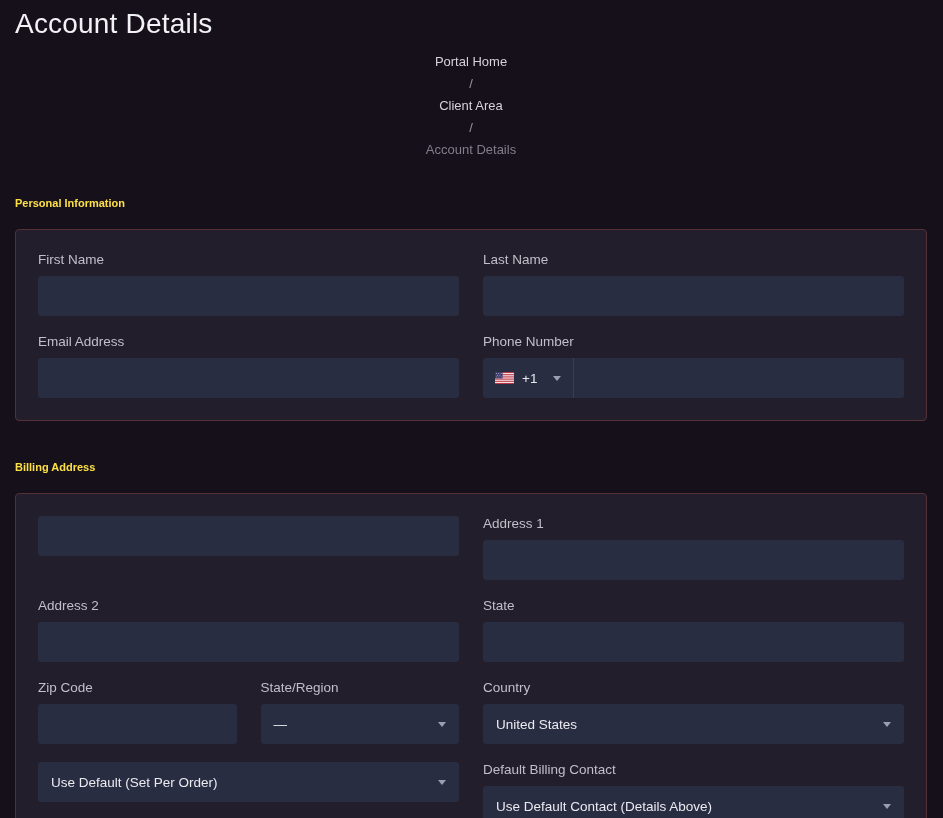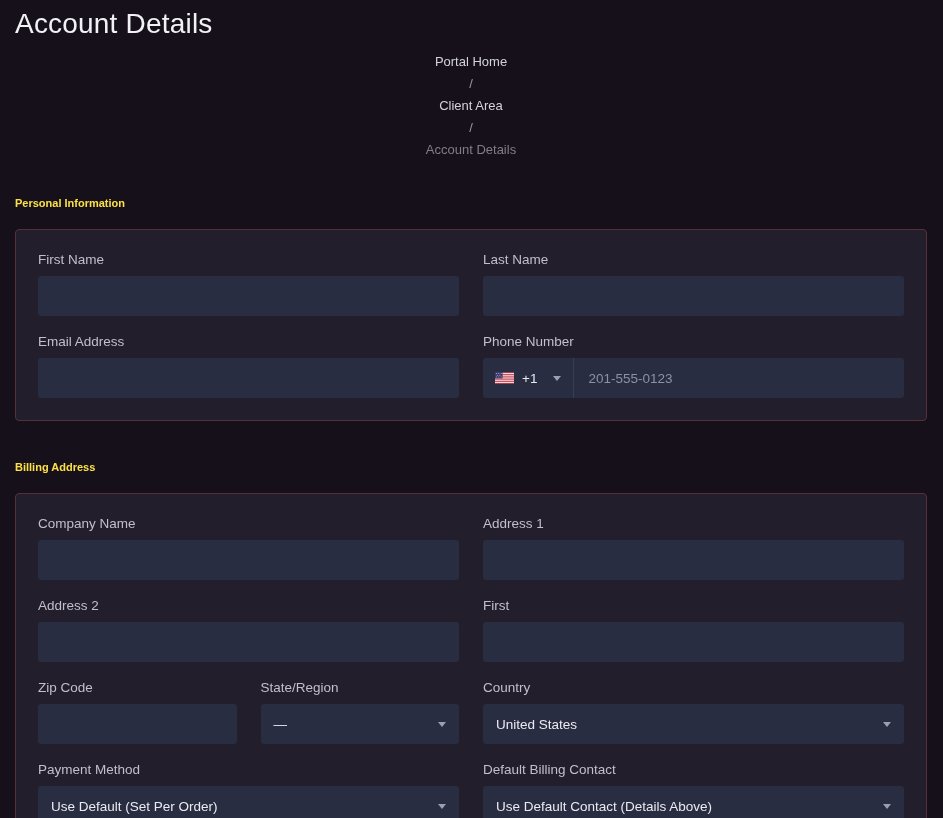--- a/index.html
+++ b/index.html
@@ -192,49 +192,47 @@
                 <circle cx="2.65" cy="3.2" r="0.45" fill="#fff"></circle>
                 <circle cx="4.95" cy="3.2" r="0.45" fill="#fff"></circle>
                 <circle cx="1.5" cy="4.9" r="0.45" fill="#fff"></circle>
                 <circle cx="3.8" cy="4.9" r="0.45" fill="#fff"></circle>
                 <circle cx="6.1" cy="4.9" r="0.45" fill="#fff"></circle>
               </svg>
             </span>
             <span class="dial-code">+1</span>
             <span class="chevron"></span>
           </div>
-          <input type="text" placeholder="201-555-0123" style="">
         </div>
       </div>
 
     </div>
   </div>
 
   <h2 class="section-heading">Billing Address</h2>
 
   <div class="card">
     <div class="grid2">
 
       <div class="field">
-        <label class="field-label">Company Name</label>
         <input class="text-input" type="text" value="" style="">
       </div>
 
       <div class="field">
         <label class="field-label">Address 1</label>
         <input class="text-input" type="text" value="" style="">
       </div>
 
       <div class="field">
         <label class="field-label">Address 2</label>
         <input class="text-input" type="text" value="" style="">
       </div>
 
       <div class="field">
-        <label class="field-label">First</label>
+        <label class="field-label">State</label>
         <input class="text-input" type="text" value="" style="">
       </div>
 
       <div class="two">
         <div class="field">
           <label class="field-label">Zip Code</label>
           <input class="text-input" type="text" value="" style="">
         </div>
         <div class="field">
           <label class="field-label">State/Region</label>
@@ -247,21 +245,20 @@
 
       <div class="field">
         <label class="field-label">Country</label>
         <div class="select">
           <span class="select-value">United States</span>
           <span class="chevron"></span>
         </div>
       </div>
 
       <div class="field">
-        <label class="field-label">Payment Method</label>
         <div class="select">
           <span class="select-value">Use Default (Set Per Order)</span>
           <span class="chevron"></span>
         </div>
       </div>
 
       <div class="field">
         <label class="field-label">Default Billing Contact</label>
         <div class="select">
           <span class="select-value">Use Default Contact (Details Above)</span>

